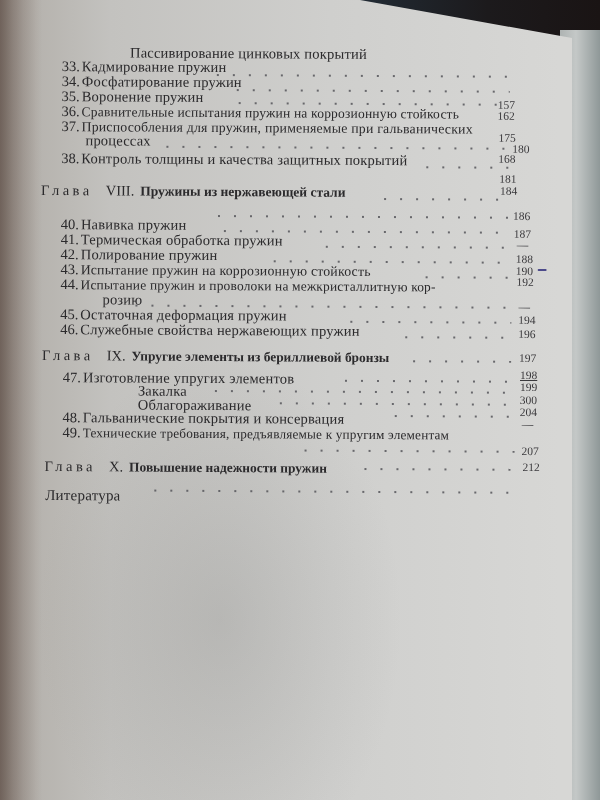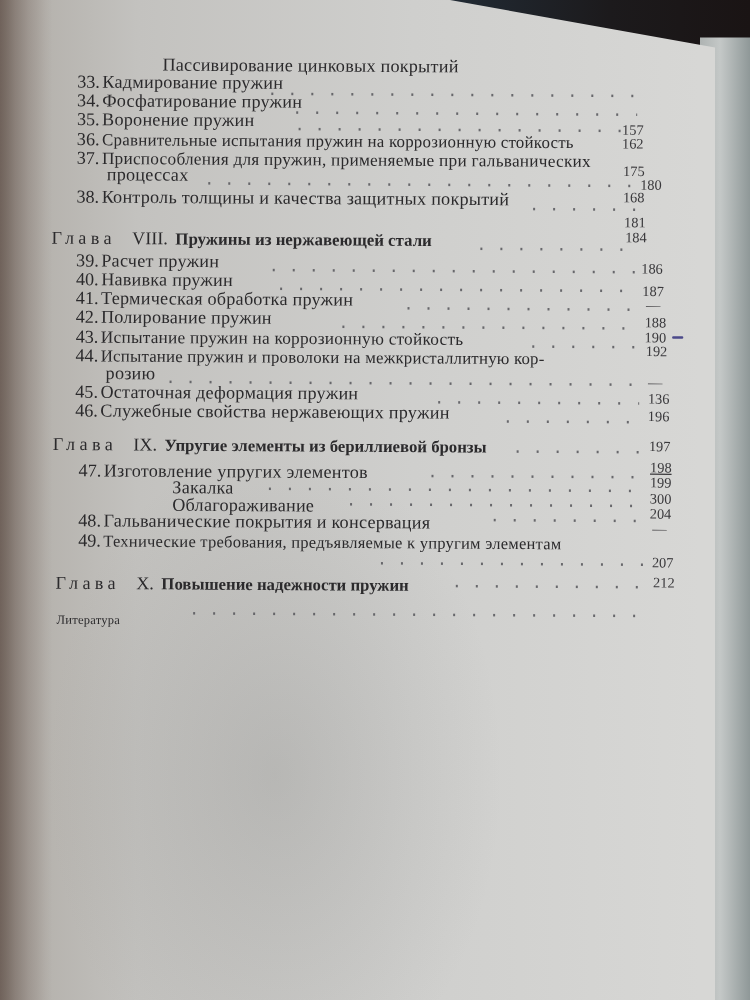--- a/index.html
+++ b/index.html
@@ -149,23 +149,20 @@
     </div>
     <div class="dots" style="left:420px; top:164px; width:90px;"></div>
     <div class="page-no" style="left:500px; top:170px;">181</div>
 
     <div class="row" style="left:42px; top:183px;">
       <span class="chapter-label">Глава</span><span style="margin-right:6px;">VIII.</span><span class="chapter-title" style="font-size:13.5px;">Пружины из нержавеющей стали</span>
     </div>
     <div class="dots" style="left:378px; top:196px; width:132px;"></div>
     <div class="page-no" style="left:501px; top:182px;">184</div>
 
-    <div class="row" style="left:50px; top:202px;">
-      <span class="num">39.</span><span class="title">Расчет пружин</span>
-    </div>
     <div class="dots" style="left:212px; top:214px; width:300px;"></div>
     <div class="page-no" style="left:514px; top:207px;">186</div>
 
     <div class="row" style="left:50px; top:217px;">
       <span class="num">40.</span><span class="title">Навивка пружин</span>
     </div>
     <div class="dots" style="left:218px; top:229px; width:294px;"></div>
     <div class="page-no" style="left:515px; top:225px;">187</div>
 
     <div class="row" style="left:50px; top:232px;">
@@ -184,31 +181,31 @@
       <span class="num">43.</span><span class="title" style="font-size:13.8px;">Испытание пружин на коррозионную стойкость</span>
     </div>
     <div class="dots" style="left:420px; top:274px; width:92px;"></div>
     <div class="page-no" style="left:517px; top:262px;">190</div>
     <div class="pen-mark"></div>
 
     <div class="row" style="left:50px; top:277px;">
       <span class="num">44.</span><span class="title" style="font-size:13.4px;">Испытание пружин и проволоки на межкристаллитную кор-</span>
     </div>
     <div class="page-no" style="left:518px; top:273px;">192</div>
-    <div class="row" style="left:86px; top:292px;">
+    <div class="row" style="left:104px; top:292px;">
       <span class="title">розию</span>
     </div>
     <div class="dots" style="left:130px; top:304px; width:384px;"></div>
     <div class="page-no" style="left:520px; top:298px;">—</div>
 
     <div class="row" style="left:50px; top:307px;">
       <span class="num">45.</span><span class="title">Остаточная деформация пружин</span>
     </div>
     <div class="dots" style="left:345px; top:319px; width:168px;"></div>
-    <div class="page-no" style="left:520px; top:311px;">136</div>
+    <div class="page-no" style="left:520px; top:311px;">194</div>
 
     <div class="row" style="left:50px; top:322px;">
       <span class="num">46.</span><span class="title">Служебные свойства нержавеющих пружин</span>
     </div>
     <div class="dots" style="left:400px; top:334px; width:113px;"></div>
     <div class="page-no" style="left:520px; top:325px;">196</div>
 
     <div class="row" style="left:44px; top:348px;">
       <span class="chapter-label">Глава</span><span style="margin-right:6px;">IX.</span><span class="chapter-title" style="font-size:13.4px;">Упругие элементы из бериллиевой бронзы</span>
     </div>
@@ -246,18 +243,18 @@
     <div class="dots" style="left:300px; top:448px; width:218px;"></div>
     <div class="page-no" style="left:524px; top:442px;">207</div>
 
     <div class="row" style="left:47px; top:459px;">
       <span class="chapter-label">Глава</span><span style="margin-right:6px;">X.</span><span class="chapter-title" style="font-size:13.4px;">Повышение надежности пружин</span>
     </div>
     <div class="dots" style="left:360px; top:466px; width:160px;"></div>
     <div class="page-no" style="left:525px; top:458px;">212</div>
 
     <div class="row" style="left:48px; top:488px;">
-      <span class="title" style="font-size:10px;">Литература</span>
+      <span class="title" style="font-size:15px;">Литература</span>
     </div>
     <div class="dots" style="left:150px; top:489px; width:370px;"></div>
 
   </div>
 </div>
 
 </body></html>

